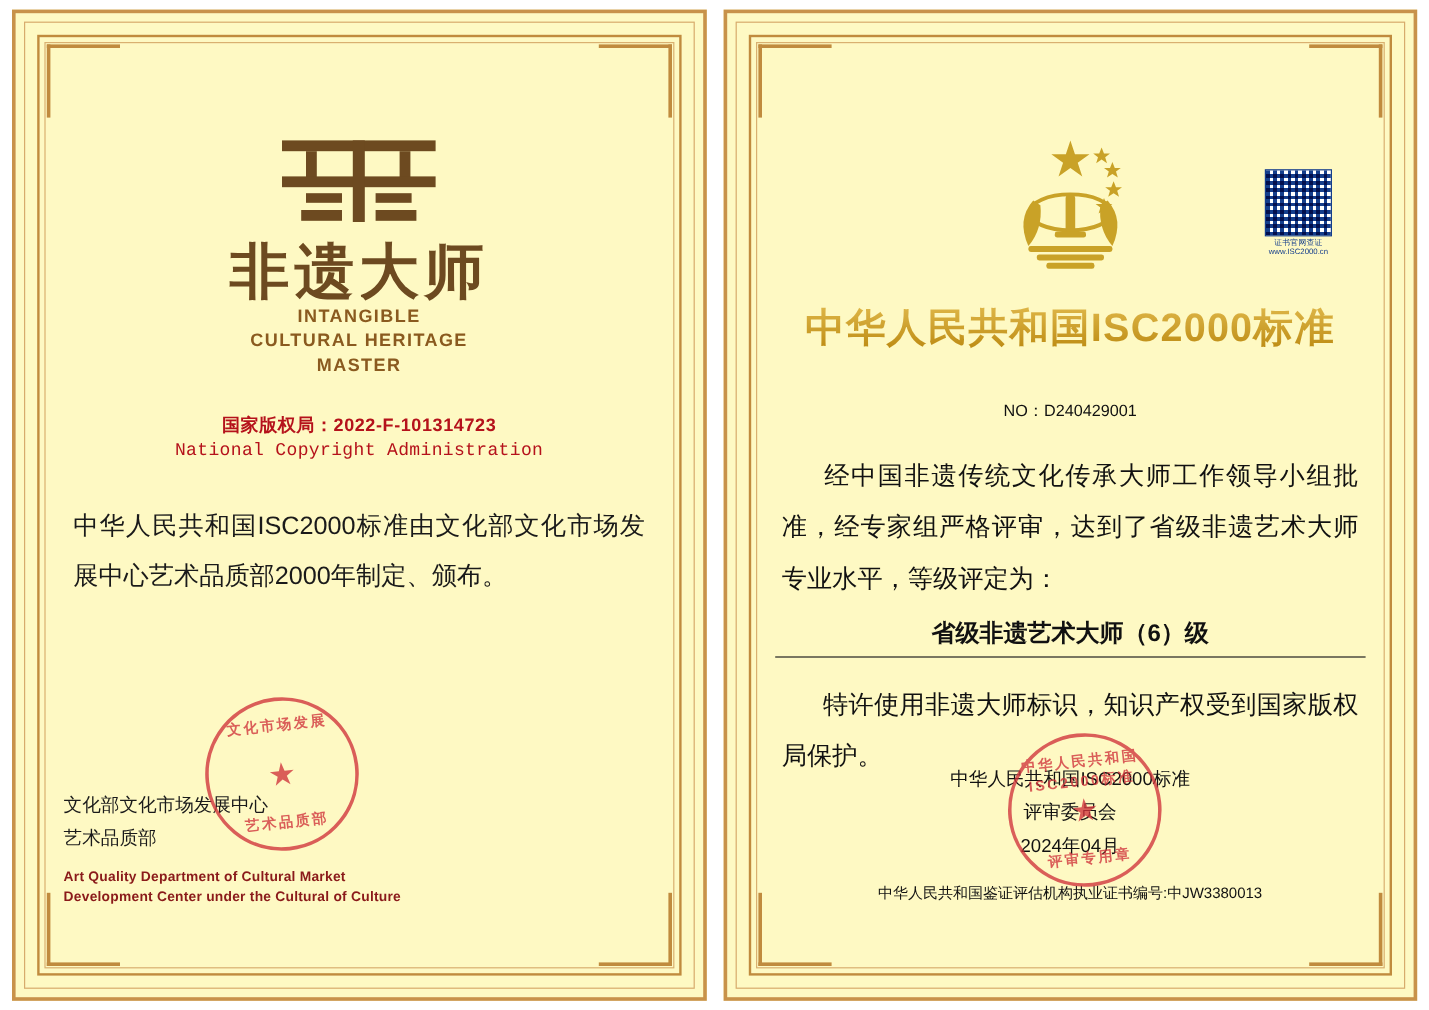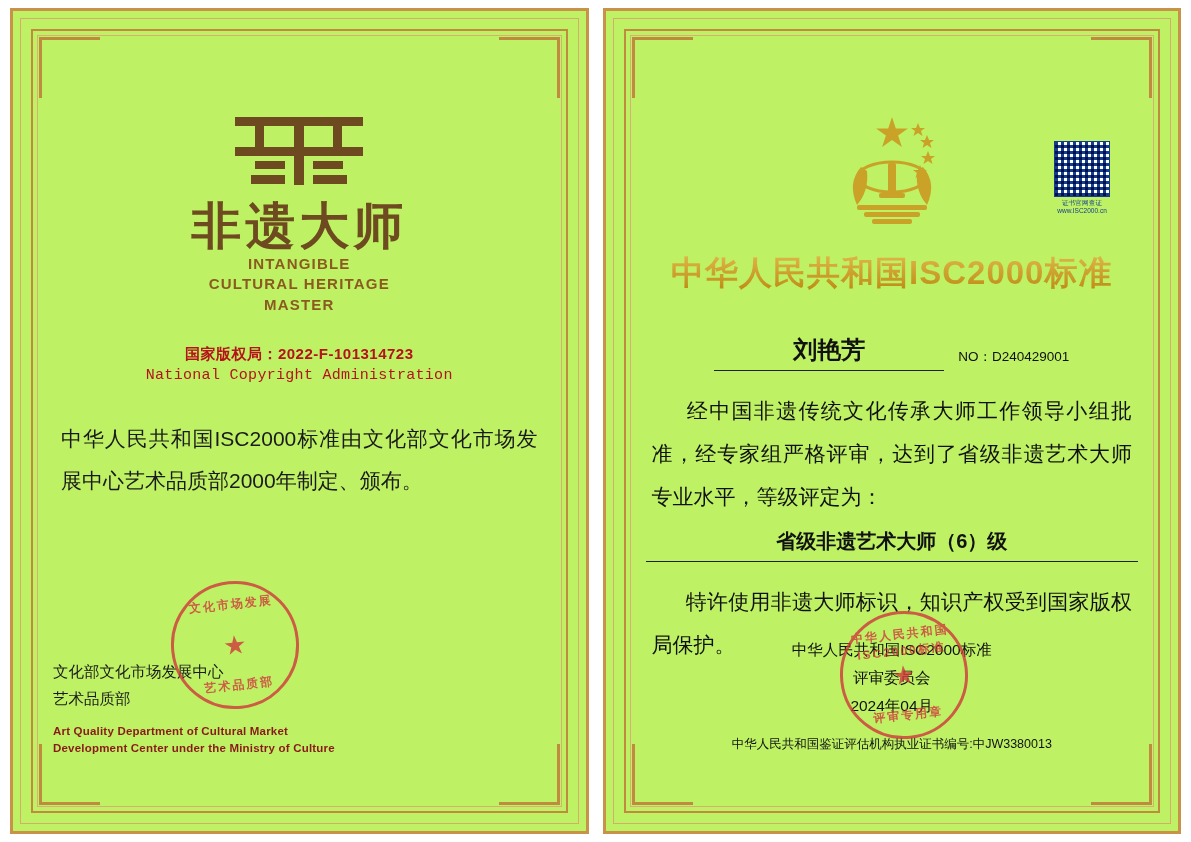--- a/index.html
+++ b/index.html
@@ -21,21 +21,21 @@
     gap: 14px;
     padding: 8px 10px;
     box-sizing: border-box;
     background: #fff;
   }
 
   
   .cert {
     position: relative;
     flex: 1 1 0;
-    background: #bef264;
+    background: #fef9c3;
     border: 3px solid #c8924a;
     box-sizing: border-box;
   }
   .cert-inner-1 {
     position: absolute;
     inset: 7px;
     border: 1px solid #d7ab6c;
   }
   .cert-inner-2 {
     position: absolute;
@@ -368,21 +368,21 @@
 
       <div class="body-cn">中华人民共和国ISC2000标准由文化部文化市场发展中心艺术品质部2000年制定、颁布。</div>
 
       <div class="seal-block">
         <div class="issuer-cn">
           <div>文化部文化市场发展中心</div>
           <div>艺术品质部</div>
         </div>
         <div class="issuer-en">
           <div>Art Quality Department of Cultural Market</div>
-          <div>Development Center under the Ministry of Culture</div>
+          <div>Development Center under the Cultural of Culture</div>
         </div>
       </div>
 
       <div class="stamp-round stamp-left">
         <div class="txt-top">文化市场发展</div>
         <div class="star">★</div>
         <div class="txt-bottom">艺术品质部</div>
       </div>
 
     </div>
@@ -421,21 +421,20 @@
 
       <div class="qr">
         <div class="qr-box"></div>
         <div class="qr-cap">证书官网查证</div>
         <div class="qr-url">www.ISC2000.cn</div>
       </div>
 
       <div class="title-gold">中华人民共和国ISC2000标准</div>
 
       <div class="name-row">
-        <div class="name-underline">刘艳芳</div>
         <div class="name-no">NO：D240429001</div>
       </div>
 
       <div class="r-body"><span class="ind"></span><span>经中国非遗传统文化传承大师工作领导小组批准，经专家组严格评审，达到了省级非遗艺术大师专业水平，等级评定为：</span></div>
 
       <div class="grade-line">省级非遗艺术大师（6）级</div>
 
       <div class="r-body"><span class="ind"></span><span>特许使用非遗大师标识，知识产权受到国家版权局保护。</span></div>
 
       <div class="r-footer">

